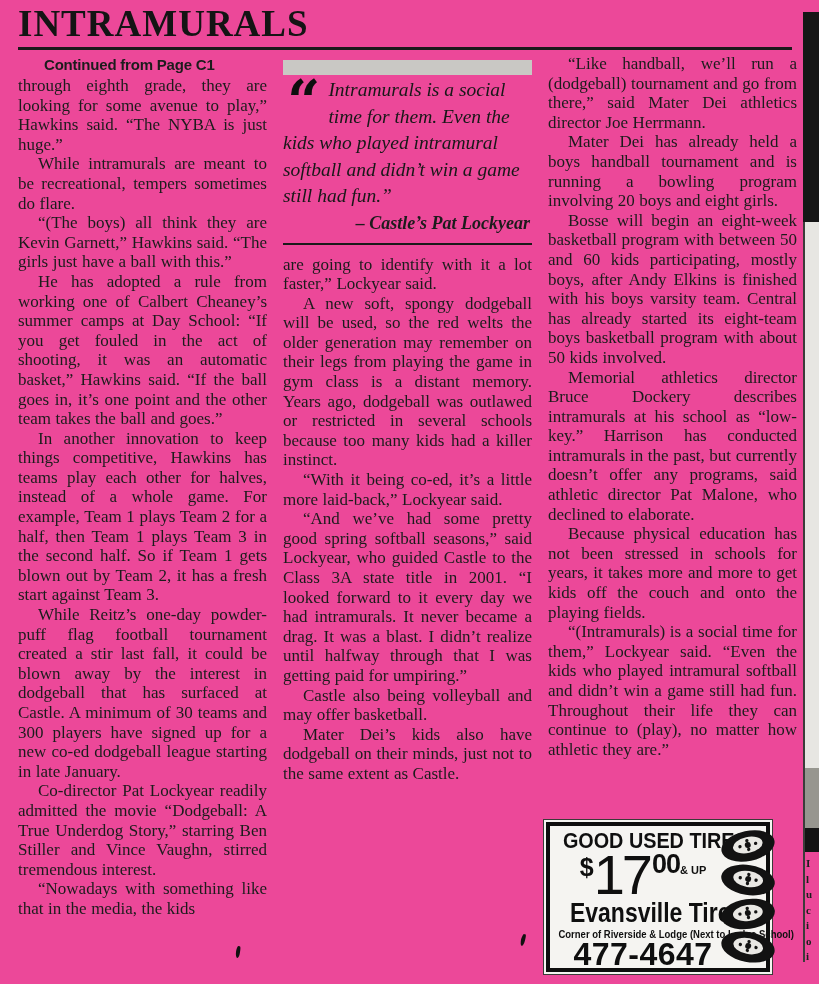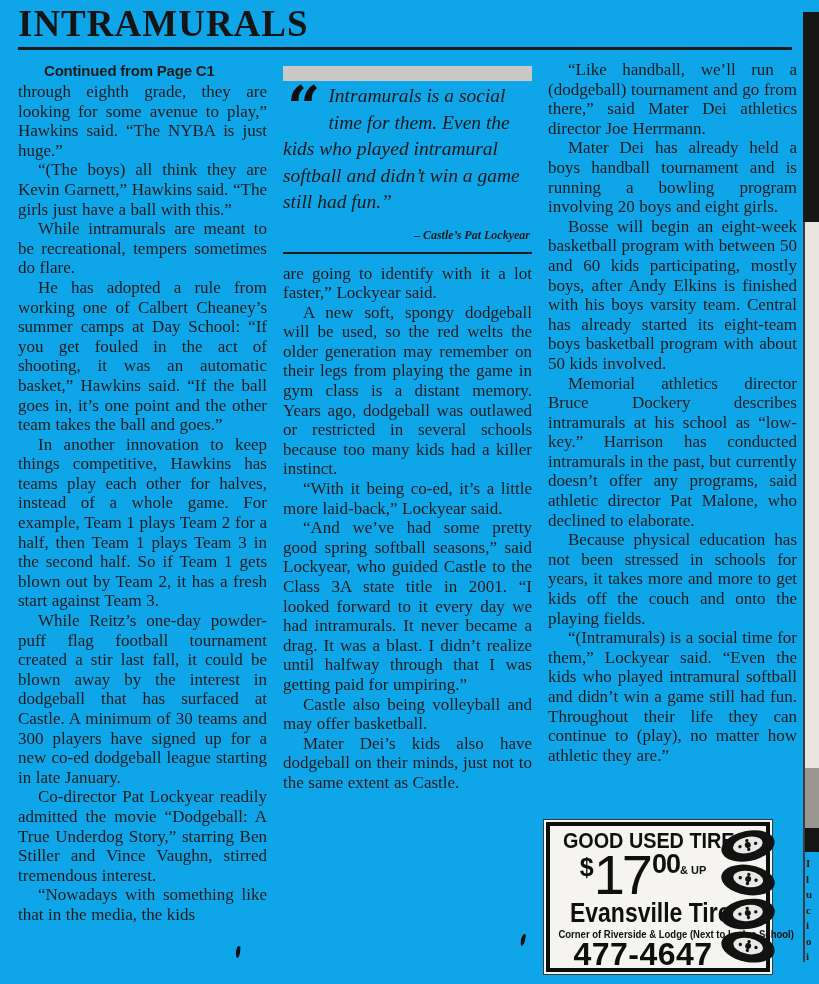--- a/index.html
+++ b/index.html
@@ -1,30 +1,30 @@
 <!DOCTYPE html>
 <html><head>
 <meta charset="utf-8">
 <style>
   html,body { margin:0; padding:0; background:#d8d7d4; }
   .page {
     position:relative; width:819px; height:984px; margin:0 auto;
-    background:#0ea5e9; overflow:hidden;
+    background:#ec4899; overflow:hidden;
     font-family:"Liberation Serif", serif; color:#1c1c1c;
   }
   
   .headline {
     position:absolute; left:18px; top:2px; margin:0;
     font-family:"Liberation Serif", serif; font-weight:bold;
     font-size:37px; letter-spacing:1px; color:#141414; white-space:nowrap;
   }
   .headline-rule { position:absolute; left:18px; top:47px; width:774px; height:3px; background:#1a1a1a; }
 
   
-  .columns { position:absolute; left:18px; top:60px; width:780px; display:flex; gap:16px; }
+  .columns { position:absolute; left:18px; top:54px; width:780px; display:flex; gap:16px; }
   .col { width:249px; }
   .kicker {
     font-family:"Liberation Sans", sans-serif; font-weight:bold;
     font-size:15px; letter-spacing:-0.2px; padding-left:26px; margin:2px 0 3px 0; white-space:nowrap;
   }
   .body-text p {
     margin:0; font-size:17px; line-height:19.6px;
     text-align:justify; text-indent:20px; word-spacing:0.3px;
   }
   .body-text p.flush { text-indent:0; }
@@ -36,21 +36,21 @@
     margin-top:2px; font-style:italic; font-size:19.5px; line-height:26.5px;
     color:#181818;
   }
   .pq-mark {
     float:left; font-family:"DejaVu Serif", serif; font-style:normal; font-weight:bold;
     font-size:58px; line-height:30px; height:36px; margin:2px 8px 0 4px;
     position:relative; top:8px; color:#0e0e0e;
   }
   .pq-attr {
     text-align:right; font-weight:bold; font-style:italic;
-    font-size:12px; margin-top:12px; padding-right:2px;
+    font-size:18px; margin-top:3px; padding-right:2px;
   }
   .pq-rule { height:2px; background:#1a1a1a; margin-top:9px; }
 
   
   .ad {
     position:absolute; left:546px; top:822px; width:224px; height:150px;
     box-sizing:border-box; border:4px solid #0e0e0e; background:#f5f4f1;
     box-shadow:0 0 0 2px #f5f4f1, 0 0 0 3px #3a3a38;
     font-family:"Liberation Sans", sans-serif; color:#0f0f0f;
   }
@@ -100,22 +100,22 @@
 <div class="page">
 
   <h1 class="headline">INTRAMURALS</h1>
   <div class="headline-rule"></div>
 
   <div class="columns">
 
     <div class="col body-text">
       <div class="kicker">Continued from Page C1</div>
       <p class="flush">through eighth grade, they are looking for some avenue to play,” Hawkins said. “The NYBA is just huge.”</p>
+      <p>While intramurals are meant to be recreational, tempers sometimes do flare.</p>
       <p>“(The boys) all think they are Kevin Garnett,” Hawkins said. “The girls just have a ball with this.”</p>
-      <p>While intramurals are meant to be recreational, tempers sometimes do flare.</p>
       <p>He has adopted a rule from working one of Calbert Cheaney’s summer camps at Day School: “If you get fouled in the act of shooting, it was an automatic basket,” Hawkins said. “If the ball goes in, it’s one point and the other team takes the ball and goes.”</p>
       <p>In another innovation to keep things competitive, Hawkins has teams play each other for halves, instead of a whole game. For example, Team 1 plays Team 2 for a half, then Team 1 plays Team 3 in the second half. So if Team 1 gets blown out by Team 2, it has a fresh start against Team 3.</p>
       <p>While Reitz’s one-day powder-puff flag football tournament created a stir last fall, it could be blown away by the interest in dodgeball that has surfaced at Castle. A minimum of 30 teams and 300 players have signed up for a new co-ed dodgeball league starting in late January.</p>
       <p>Co-director Pat Lockyear readily admitted the movie “Dodgeball: A True Underdog Story,” starring Ben Stiller and Vince Vaughn, stirred tremendous interest.</p>
       <p>“Nowadays with something like that in the media, the kids</p>
     </div>
 
     <div class="col body-text">
       <div class="pullquote">
         <div class="pq-band"></div>

